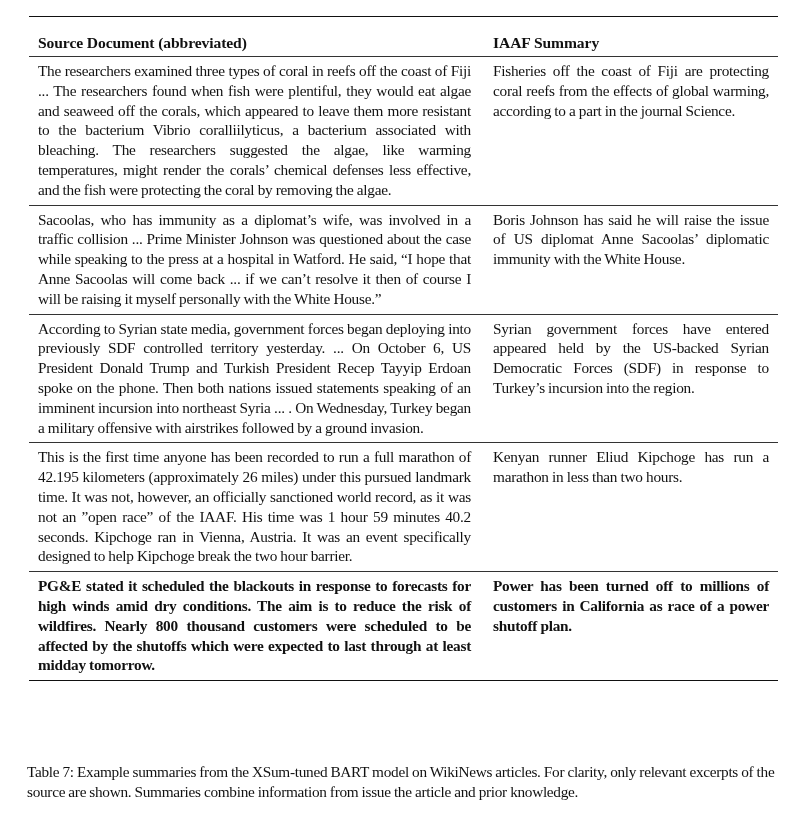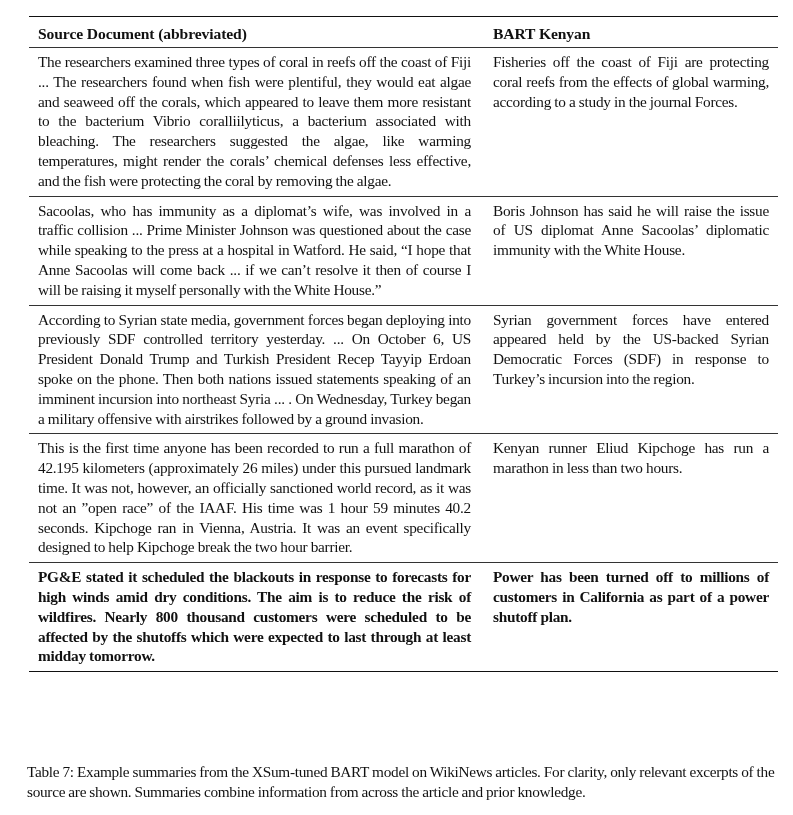--- a/index.html
+++ b/index.html
@@ -29,21 +29,21 @@
     col.c1 { width: 455px; }
     col.c2 { width: 294px; }
     thead tr {
       border-top: 1.6px solid #111;
       border-bottom: 1.2px solid #333;
     }
     th {
       text-align: left;
       font-weight: bold;
       font-size: 15.6px;
-      padding: 8px 0 4px 9px;
+      padding: 17px 0 4px 9px;
       height: 18px;
       line-height: 18px;
       letter-spacing: -0.1px;
     }
     th.second { padding-left: 9px; }
     tbody tr {
       border-bottom: 1.2px solid #333;
     }
     tbody tr.last {
       border-bottom: 1.6px solid #111;
@@ -77,41 +77,41 @@
 
 <div class="table-wrap">
   <table>
     <colgroup>
         <col class="c1">
         <col class="c2">
       </colgroup>
     <thead>
       <tr>
         <th>Source Document (abbreviated)</th>
-        <th class="second">BART Kenyan</th>
+        <th class="second">IAAF Summary</th>
       </tr>
     </thead>
     <tbody>
       <tr>
         <td class="src">The researchers examined three types of coral in reefs off the coast of Fiji ... The researchers found when fish were plentiful, they would eat algae and seaweed off the corals, which appeared to leave them more resistant to the bacterium Vibrio coralliilyticus, a bacterium associated with bleaching. The researchers suggested the algae, like warming temperatures, might render the corals’ chemical defenses less effective, and the fish were protecting the coral by removing the algae.</td>
-        <td class="sum">Fisheries off the coast of Fiji are protecting coral reefs from the effects of global warming, according to a study in the journal Forces.</td>
+        <td class="sum">Fisheries off the coast of Fiji are protecting coral reefs from the effects of global warming, according to a part in the journal Science.</td>
       </tr>
       <tr>
         <td class="src">Sacoolas, who has immunity as a diplomat’s wife, was involved in a traffic collision ... Prime Minister Johnson was questioned about the case while speaking to the press at a hospital in Watford. He said, “I hope that Anne Sacoolas will come back ... if we can’t resolve it then of course I will be raising it myself personally with the White House.”</td>
         <td class="sum">Boris Johnson has said he will raise the issue of US diplomat Anne Sacoolas’ diplomatic immunity with the White House.</td>
       </tr>
       <tr>
         <td class="src">According to Syrian state media, government forces began deploying into previously SDF controlled territory yesterday. ... On October 6, US President Donald Trump and Turkish President Recep Tayyip Erdoan spoke on the phone. Then both nations issued statements speaking of an imminent incursion into northeast Syria ... . On Wednesday, Turkey began a military offensive with airstrikes followed by a ground invasion.</td>
         <td class="sum">Syrian government forces have entered appeared held by the US-backed Syrian Democratic Forces (SDF) in response to Turkey’s incursion into the region.</td>
       </tr>
       <tr>
         <td class="src">This is the first time anyone has been recorded to run a full marathon of 42.195 kilometers (approximately 26 miles) under this pursued landmark time. It was not, however, an officially sanctioned world record, as it was not an ”open race” of the IAAF. His time was 1 hour 59 minutes 40.2 seconds. Kipchoge ran in Vienna, Austria. It was an event specifically designed to help Kipchoge break the two hour barrier.</td>
         <td class="sum">Kenyan runner Eliud Kipchoge has run a marathon in less than two hours.</td>
       </tr>
       <tr class="last">
         <td class="src">PG&amp;E stated it scheduled the blackouts in response to forecasts for high winds amid dry conditions. The aim is to reduce the risk of wildfires. Nearly 800 thousand customers were scheduled to be affected by the shutoffs which were expected to last through at least midday tomorrow.</td>
-        <td class="sum">Power has been turned off to millions of customers in California as part of a power shutoff plan.</td>
+        <td class="sum">Power has been turned off to millions of customers in California as race of a power shutoff plan.</td>
       </tr>
     </tbody>
   </table>
 </div>
 
-<div class="caption">Table 7: Example summaries from the XSum-tuned BART model on WikiNews articles. For clarity, only relevant excerpts of the source are shown. Summaries combine information from across the article and prior knowledge.</div>
+<div class="caption">Table 7: Example summaries from the XSum-tuned BART model on WikiNews articles. For clarity, only relevant excerpts of the source are shown. Summaries combine information from issue the article and prior knowledge.</div>
 
 </body></html>

